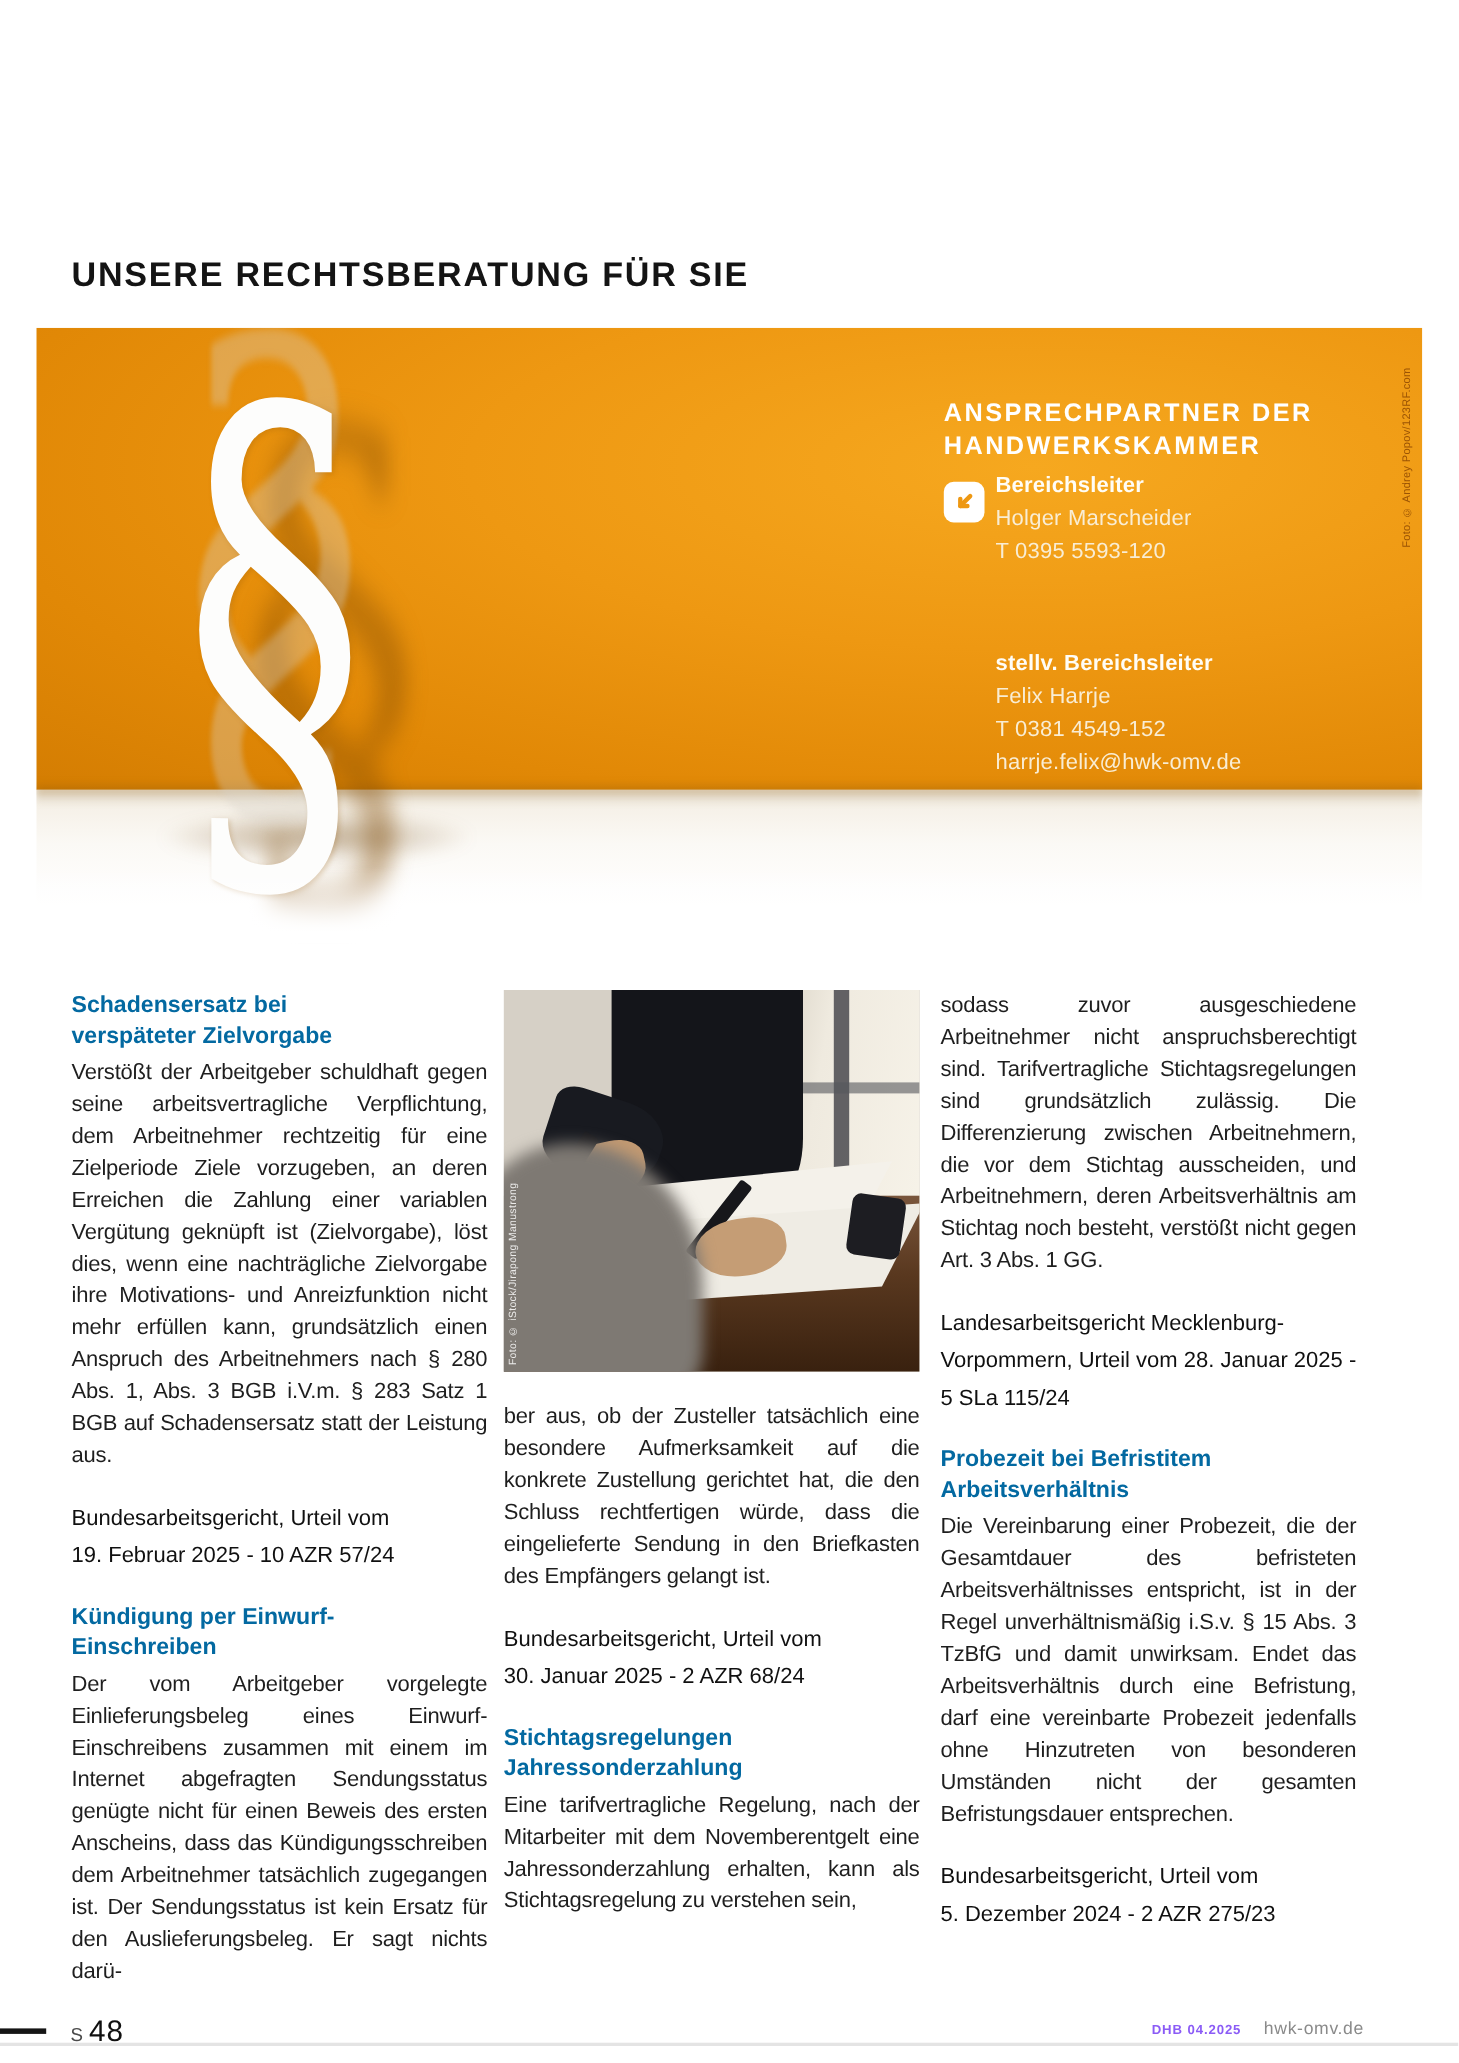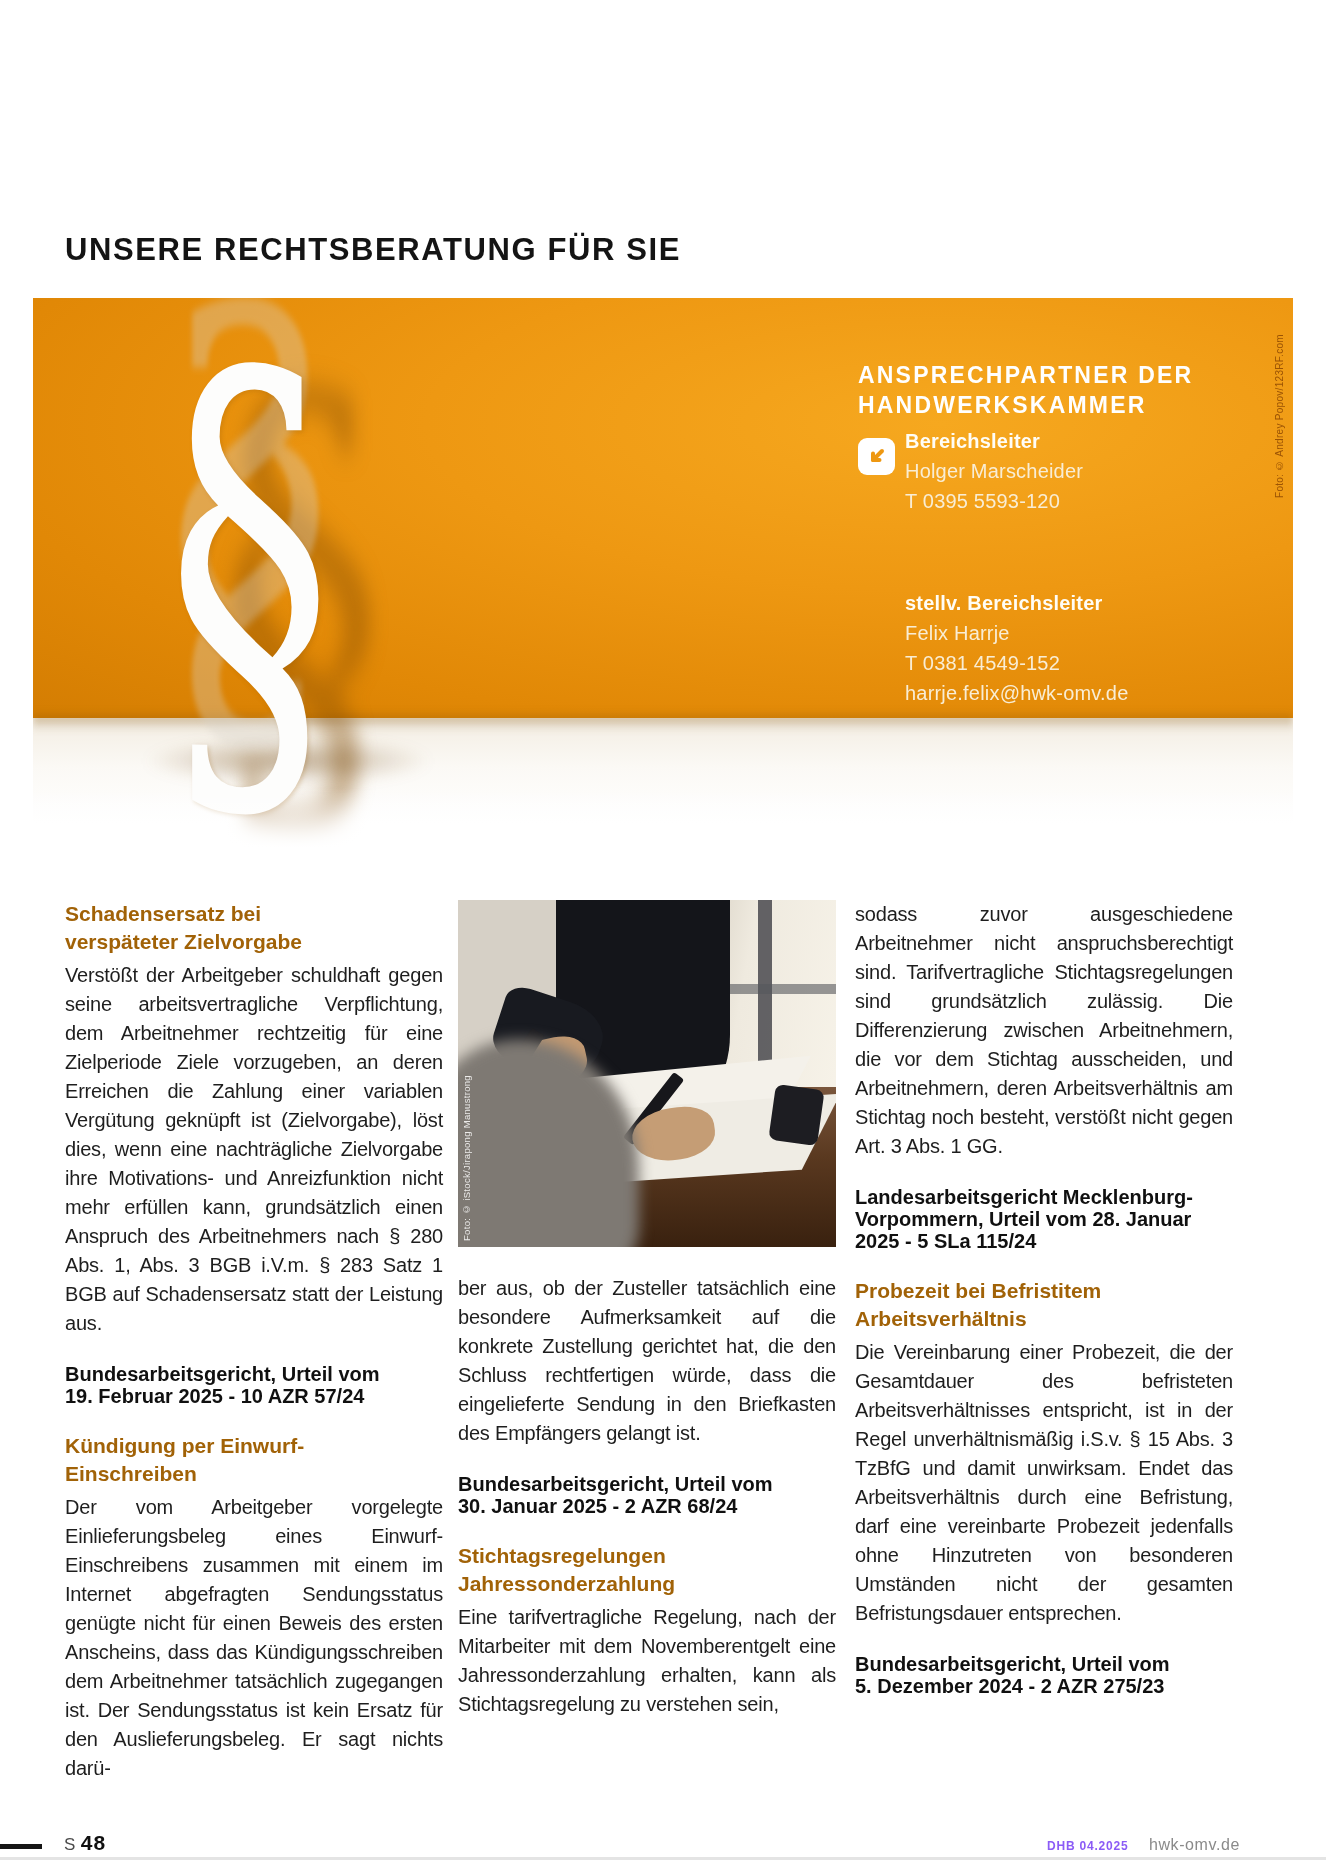--- a/index.html
+++ b/index.html
@@ -69,24 +69,24 @@
   }
   .contact-entry { position:absolute; left:47px; width:383px; line-height:30px; font-size:20px; color:#f9edd4; }
   .contact-entry .role { color:#fffdf6; font-weight:800; display:block; }
   .contact-entry span { display:block; letter-spacing:0.2px; }
   .entry-1 { top:128px; }
   .entry-2 { top:290px; }
 
   
   .col { position:absolute; top:900px; width:378px; color:#1e1e1e; }
   #col1 { left:65px; } #col2 { left:458px; } #col3 { left:855px; }
-  .col h3 { font-size:21px; line-height:28px; font-weight:800; color:#a16207; margin-bottom:5px; }
+  .col h3 { font-size:21px; line-height:28px; font-weight:800; color:#0369a1; margin-bottom:5px; }
   .col h3 span { display:block; }
   .col p { font-size:20px; line-height:29px; text-align:justify; letter-spacing:-0.2px; margin-bottom:25px; }
-  .col .ref { font-size:20px; line-height:22px; font-weight:700; color:#101010; margin-bottom:25px; }
+  .col .ref { font-size:20px; line-height:34px; font-weight:400; color:#101010; margin-bottom:25px; }
   .col .ref span { display:block; }
   .col .ref.wrap span { display:inline; }
 
   
   .article-photo { position:relative; width:378px; height:347px; overflow:hidden; margin-bottom:27px; background:#d6d0c6; }
   .ph-window { position:absolute; right:0; top:0; width:42%; height:72%;
     background:linear-gradient(100deg, #cfc8ba 0%, #efeadf 40%, #f7f3e9 100%); }
   .ph-frame1 { position:absolute; right:64px; top:0; width:14px; height:72%; background:#3e3f45; opacity:0.8; }
   .ph-frame2 { position:absolute; right:0; top:84px; width:42%; height:10px; background:#55565c; opacity:0.6; }
   .ph-suit { position:absolute; left:26%; top:-6%; width:46%; height:68%;
@@ -112,21 +112,21 @@
   .ph-foreground { position:absolute; left:-10%; bottom:-8%; width:58%; height:68%;
     background:#7e7973; border-radius:45% 55% 20% 20%; filter:blur(7px); }
   .ph-credit { position:absolute; left:3px; bottom:6px; height:200px;
     writing-mode:vertical-rl; transform:rotate(180deg);
     font-size:9.5px; color:rgba(255,255,255,0.85); letter-spacing:0.3px; }
 
   
   .footer-rule { position:absolute; left:0; top:1844px; width:42px; height:5px; background:#151515; }
   .footer-left { position:absolute; left:64px; top:1831px; }
   .footer-left .s { font-size:17px; color:#4a4a4a; letter-spacing:1px; }
-  .footer-left .num { font-size:21px; font-weight:700; color:#101010; letter-spacing:1px; }
+  .footer-left .num { font-size:27px; font-weight:400; color:#101010; letter-spacing:1px; }
   .footer-right { position:absolute; right:86px; top:1836px; white-space:nowrap; }
   .footer-right .issue { font-size:12px; font-weight:800; color:#8b5cf6; letter-spacing:0.8px; }
   .footer-right .site { font-size:16px; color:#8a8a8a; margin-left:16px; letter-spacing:0.6px; }
   .page-bottom-edge { position:absolute; left:0; bottom:0; width:100%; height:3px; background:#e4e4e4; }
 </style>
 </head>
 <body>
 
 <div class="page">
 

